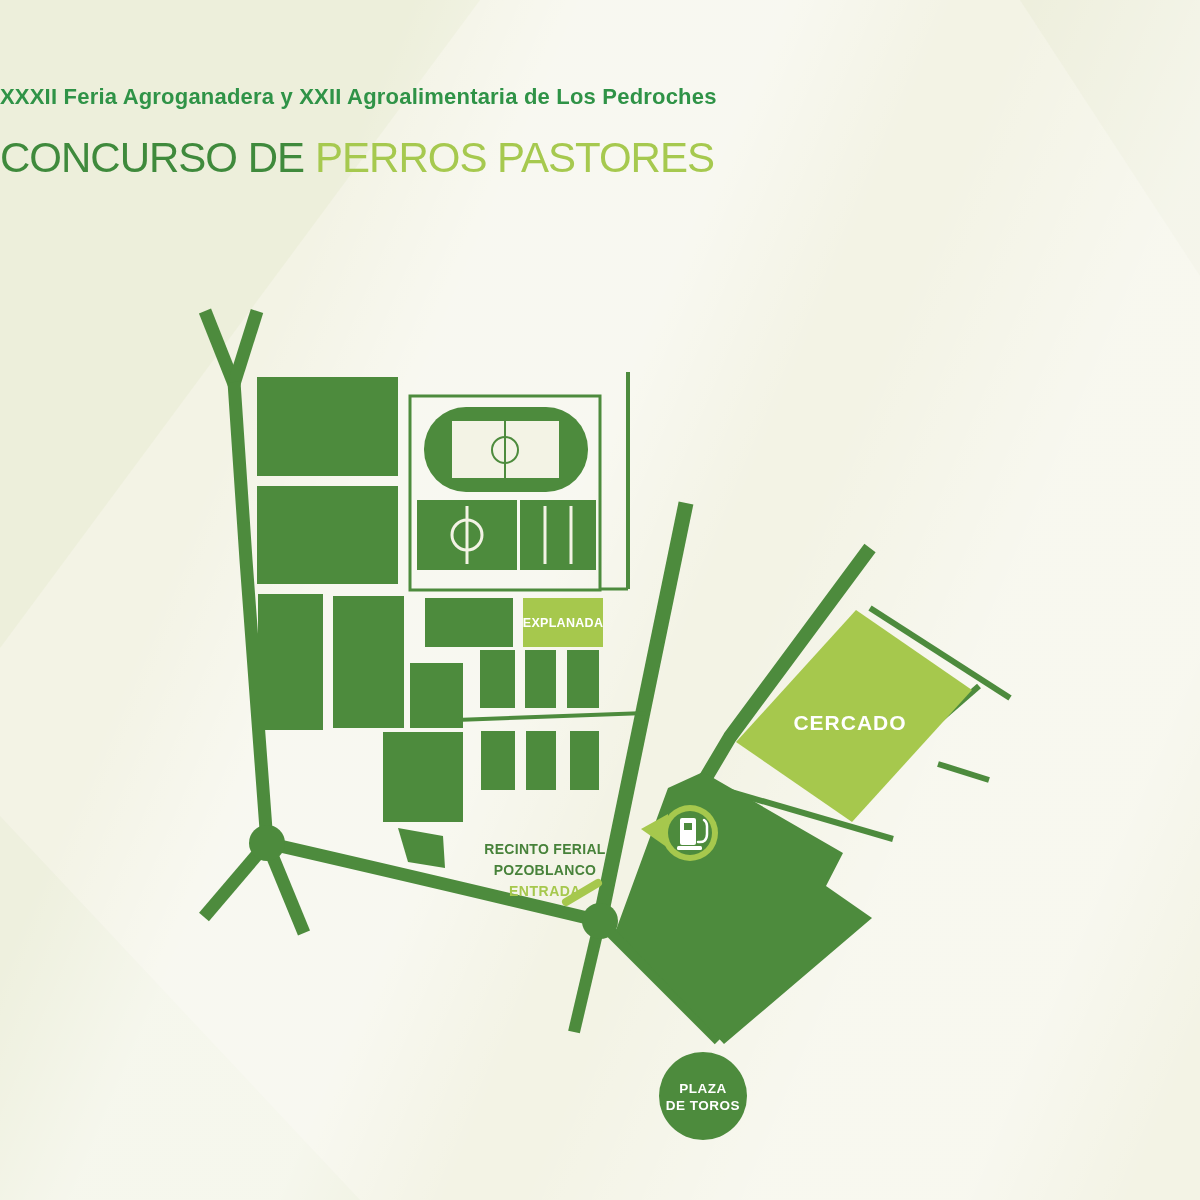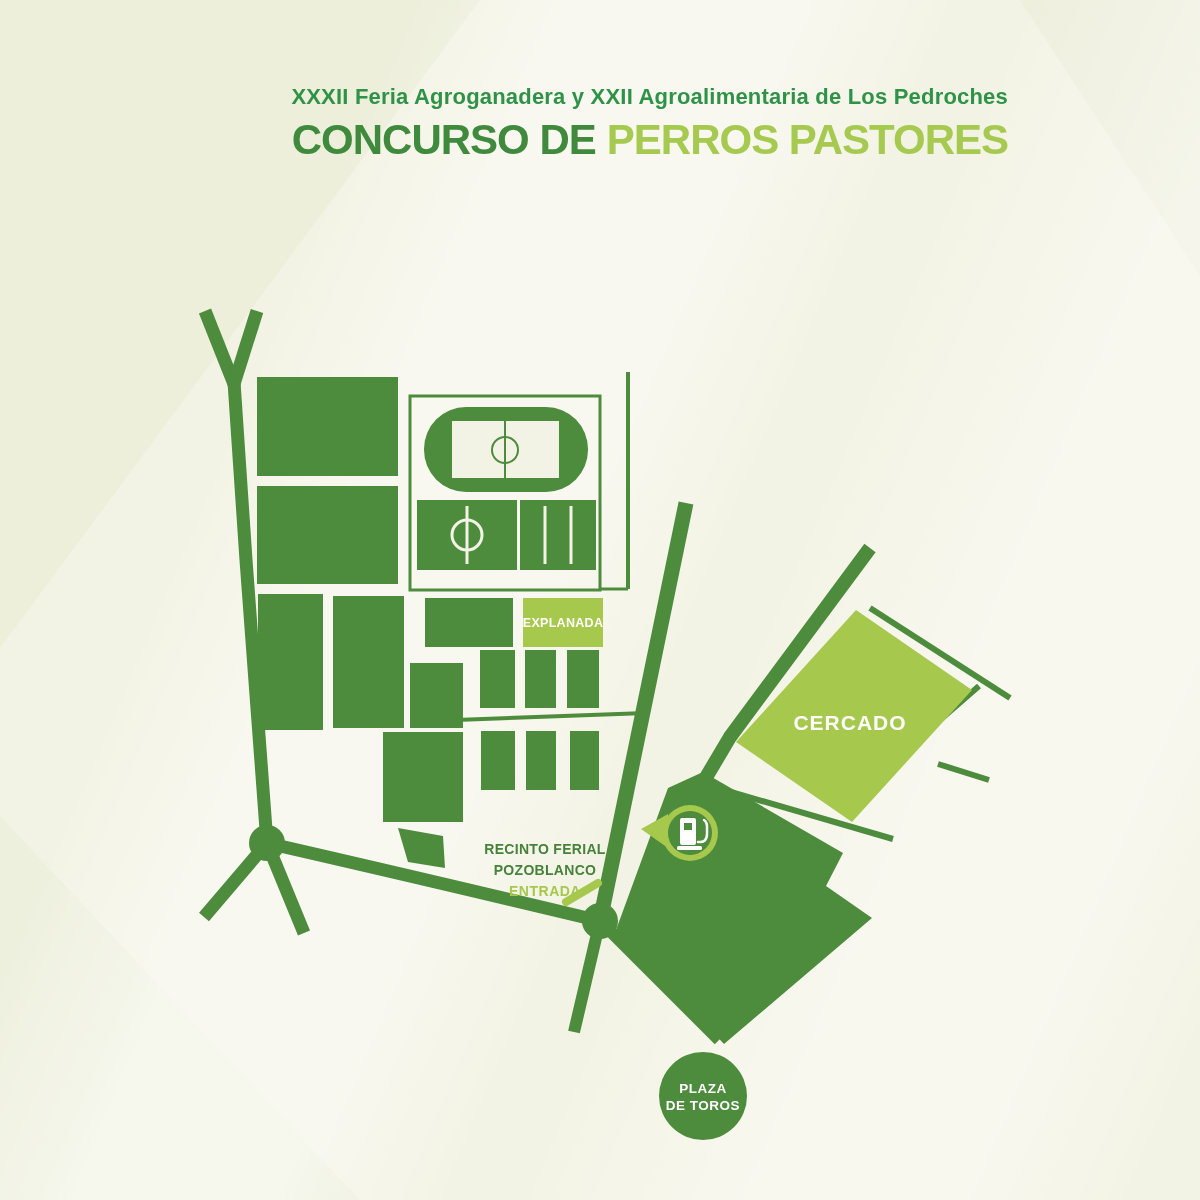--- a/index.html
+++ b/index.html
@@ -8,31 +8,31 @@
     background:#f3f3e5;
     font-family:"Liberation Sans",sans-serif;
   }
   .bg-layer{position:absolute;inset:0;pointer-events:none;}
   .band-tl{clip-path:polygon(0 0,40% 0,0 54%);background:#e9ecd6;opacity:.65;}
   .band-tr{clip-path:polygon(85% 0,100% 0,100% 23%);background:#e9ecd6;opacity:.5;}
   .band-bl{clip-path:polygon(0 68%,30% 100%,0 100%);background:#eaedd8;opacity:.55;}
   .sheen1{background:linear-gradient(113deg,rgba(255,255,255,0) 24%,rgba(255,255,255,.45) 34%,rgba(255,255,255,.45) 46%,rgba(255,255,255,0) 56%);}
   .sheen2{background:linear-gradient(113deg,rgba(255,255,255,0) 60%,rgba(255,255,255,.4) 74%,rgba(255,255,255,.4) 86%,rgba(255,255,255,0) 96%);}
 
-  .header{position:absolute;top:0;left:0;width:1008px;text-align:right;z-index:3;}
+  .header{position:absolute;top:0;left:0;width:1008px;text-align:left;z-index:3;}
   .subtitle{
     margin-top:84px;font-size:22px;font-weight:bold;color:#2f9347;letter-spacing:.2px;
   }
   .title{
     margin-top:10px;font-size:112px;font-weight:bold;letter-spacing:-4px;line-height:1.0;
   }
   .title .light{color:#a6c94f;}
   .title .dark{color:#47853d;margin-left:18px;}
   .tagline{
-    margin-top:6px;font-size:42px;font-weight:bold;letter-spacing:-1px;padding-left:24px;
+    margin-top:24px;font-size:42px;font-weight:normal;letter-spacing:-1px;
   }
   .tagline .dark{color:#3f8a3c;margin-right:11px;}
   .tagline .light{color:#a6c94f;}
 
   svg{position:absolute;top:0;left:0;z-index:2;}
   .road{stroke:#4d8b3d;fill:none;stroke-linejoin:round;}
   .block{fill:#4d8b3d;}
   .lightfill{fill:#a6c84d;}
   .maplabel{font-family:"Liberation Sans",sans-serif;font-weight:bold;text-anchor:middle;}
   .lbl-dark{fill:#47823a;}

